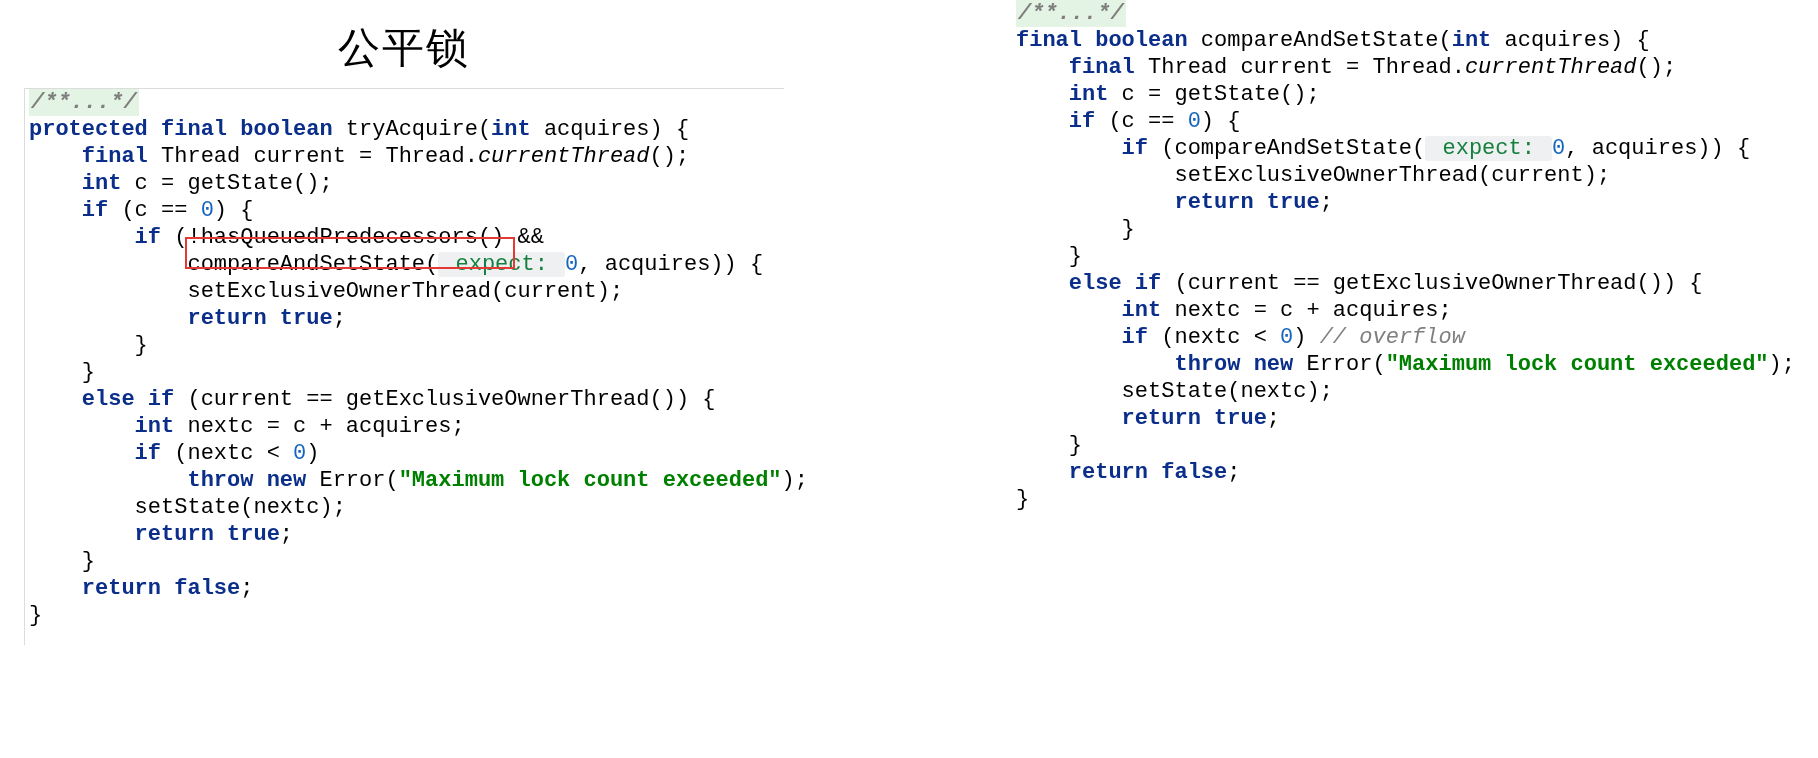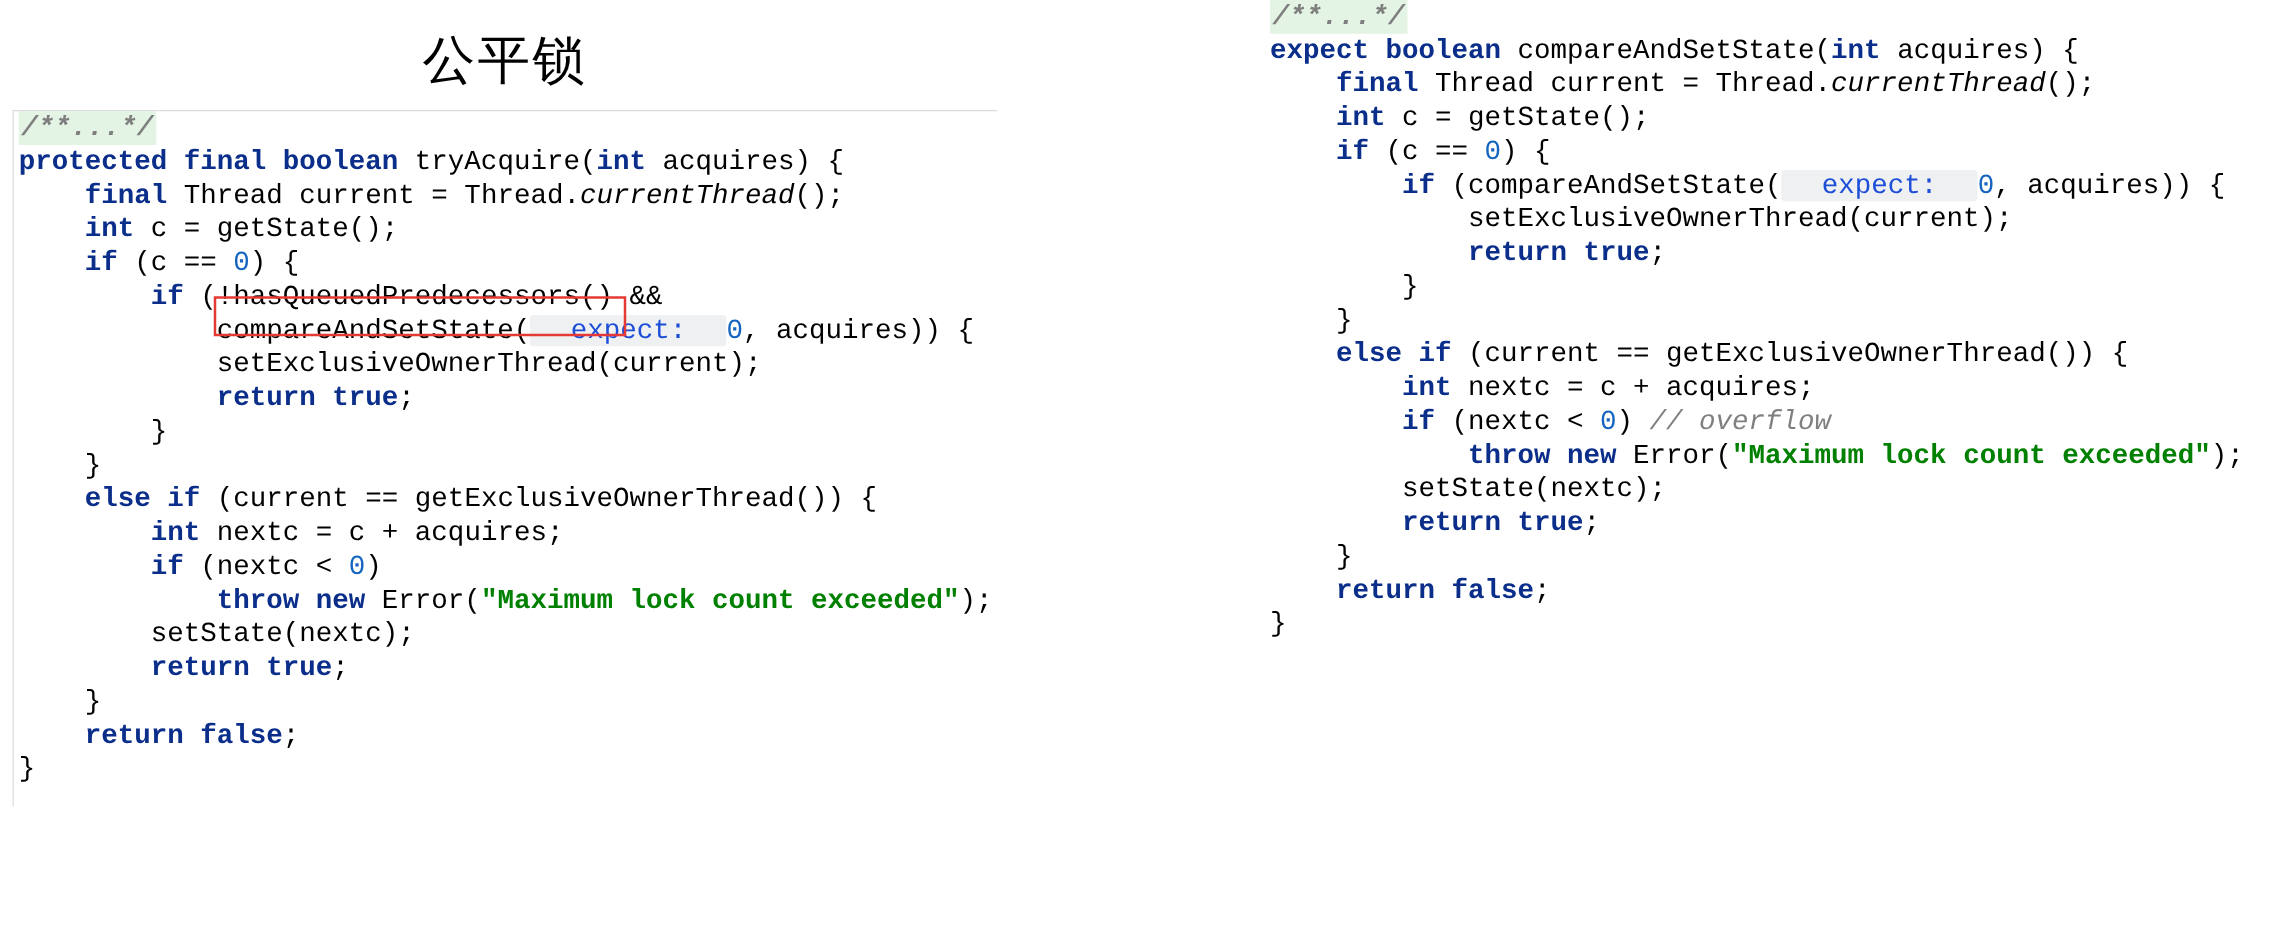--- a/index.html
+++ b/index.html
@@ -10,21 +10,21 @@
     font-family: "Helvetica Neue", Arial, sans-serif;
     display: flex;
     flex-direction: row;
     justify-content: space-between;
   }
   .panel {
     display: flex;
     flex-direction: column;
     flex: 0 0 auto;
   }
-  .panel.left { width: 760px; margin-left: 24px; align-items: center; }
+  .panel.left { width: 760px; margin-left: 24px; }
   .panel.right { width: 770px; margin-right: 44px; }
   .heading {
     font-size: 42px;
     color: #000;
     text-align: center;
     font-weight: 400;
     margin-top: 20px;
     margin-bottom: 12px;
     letter-spacing: 2px;
   }
@@ -53,22 +53,22 @@
     font-weight: 600;
   }
   .kw { color: #0a2e8a; font-weight: 700; }
   .num { color: #1565c0; }
   .str { color: #008000; font-weight: 700; }
   .comment { color: #808080; font-style: italic; }
   .ital { font-style: italic; }
   .hintbox {
     background: #eef0f2;
     border-radius: 3px;
-    padding: 0 19px;
-    color: #1d4ed8;
+    padding: 0 4px;
+    color: #15803d;
   }
   .highlight-rect {
     position: absolute;
     border: 2px solid #e53935;
     pointer-events: none;
   }
 </style>
 </head>
 <body>
 
@@ -95,21 +95,21 @@
 <span>    }</span>
 <span class="kw">    return false</span><span>;</span>
 <span>}</span></pre>
     <div class="highlight-rect" style="left:160px; top:148px; width:330px; height:32px;"></div>
   </div>
 </div>
 
 <div class="panel right">
   <div class="codebox">
     <pre class="code"><span class="doccomment">/**...*/</span>
-<span class="kw">expect boolean</span><span> compareAndSetState(</span><span class="kw">int</span><span> acquires) {</span>
+<span class="kw">final boolean</span><span> compareAndSetState(</span><span class="kw">int</span><span> acquires) {</span>
 <span class="kw">    final</span><span> Thread current = Thread.</span><span class="ital">currentThread</span><span>();</span>
 <span class="kw">    int</span><span> c = getState();</span>
 <span class="kw">    if</span><span> (c == </span><span class="num">0</span><span>) {</span>
 <span class="kw">        if</span><span> (compareAndSetState(</span><span class="hintbox"> expect: </span><span class="num">0</span><span>, acquires)) {</span>
 <span>            setExclusiveOwnerThread(current);</span>
 <span class="kw">            return true</span><span>;</span>
 <span>        }</span>
 <span>    }</span>
 <span class="kw">    else if</span><span> (current == getExclusiveOwnerThread()) {</span>
 <span class="kw">        int</span><span> nextc = c + acquires;</span>

